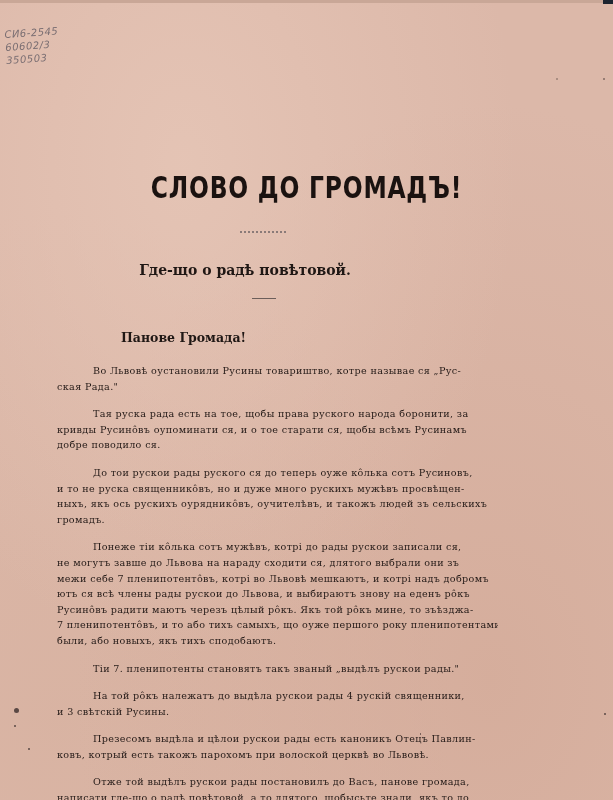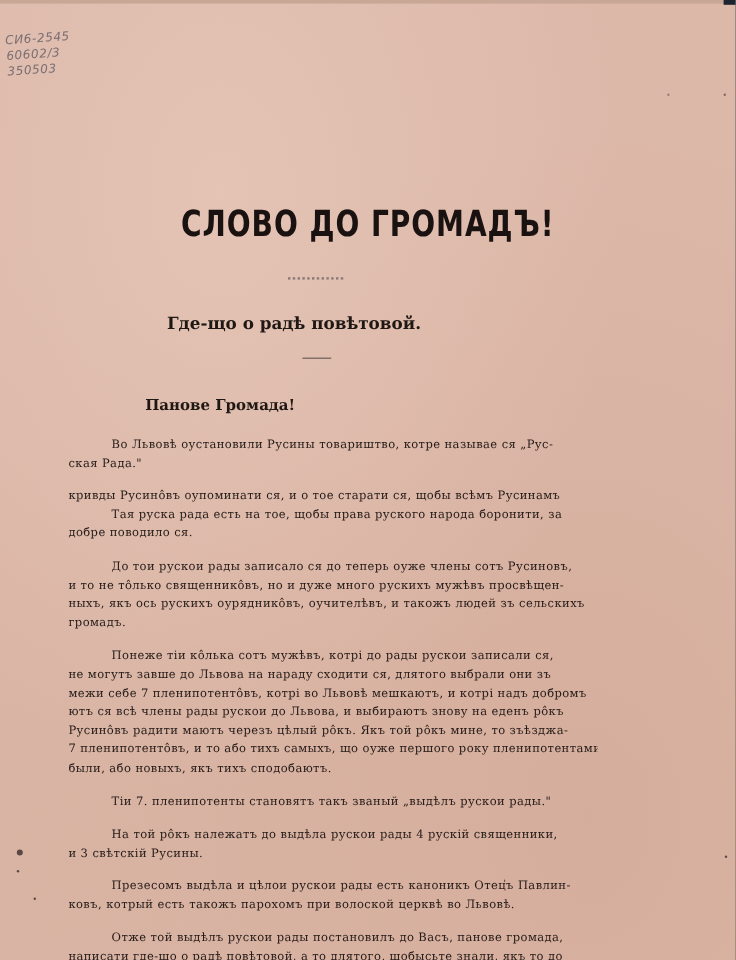--- a/index.html
+++ b/index.html
@@ -144,27 +144,27 @@
   <div class="rule"></div>
 
   <div class="salutation">Панове Громада!</div>
 
   <div class="body">
     <div class="para">
       <span class="line first">Во Львовѣ оустановили Русины товариштво, котре называе ся „Рус-</span>
       <span class="line">ская Рада."</span>
     </div>
     <div class="para">
+      <span class="line first">Тая руска рада есть на тое, щобы права руского народа боронити, за</span>
       <span class="line">кривды Русинôвъ оупоминати ся, и о тое старати ся, щобы всѣмъ Русинамъ</span>
-      <span class="line first">Тая руска рада есть на тое, щобы права руского народа боронити, за</span>
       <span class="line">добре поводило ся.</span>
     </div>
     <div class="para">
-      <span class="line first">До тои рускои рады записало ся до теперь оуже члены сотъ Русиновъ,</span>
-      <span class="line">и то не тôлько священникôвъ, но и дуже много рускихъ мужѣвъ просвѣщен-</span>
+      <span class="line first">До тои рускои рады руского ся до теперь оуже кôлька сотъ Русиновъ,</span>
+      <span class="line">и то не руска священникôвъ, но и дуже много рускихъ мужѣвъ просвѣщен-</span>
       <span class="line">ныхъ, якъ ось рускихъ оурядникôвъ, оучителѣвъ, и такожъ людей зъ сельскихъ</span>
       <span class="line">громадъ.</span>
     </div>
     <div class="para">
       <span class="line first">Понеже тіи кôлька сотъ мужѣвъ, котрі до рады рускои записали ся,</span>
       <span class="line">не могутъ завше до Львова на нараду сходити ся, длятого выбрали они зъ</span>
       <span class="line">межи себе 7 пленипотентôвъ, котрі во Львовѣ мешкаютъ, и котрі надъ добромъ</span>
       <span class="line">ютъ ся всѣ члены рады рускои до Львова, и выбираютъ знову на еденъ рôкъ</span>
       <span class="line">Русинôвъ радити маютъ черезъ цѣлый рôкъ. Якъ той рôкъ мине, то зъѣзджа-</span>
       <span class="line">7 пленипотентôвъ, и то або тихъ самыхъ, що оуже першого року пленипотентами</span>

